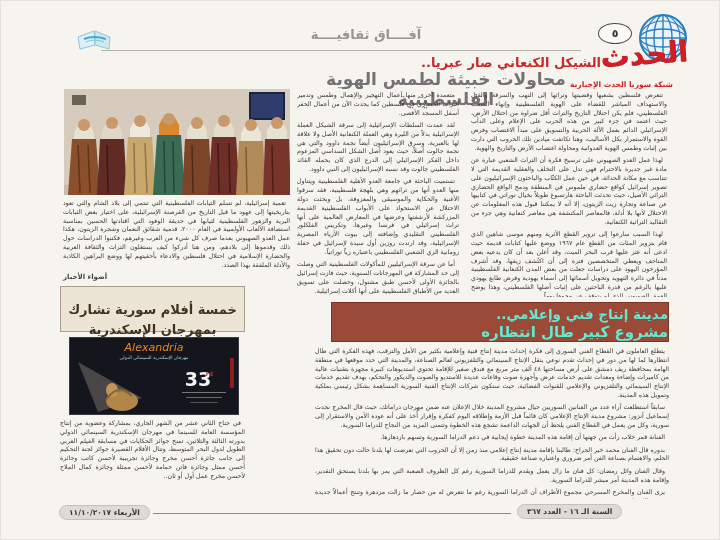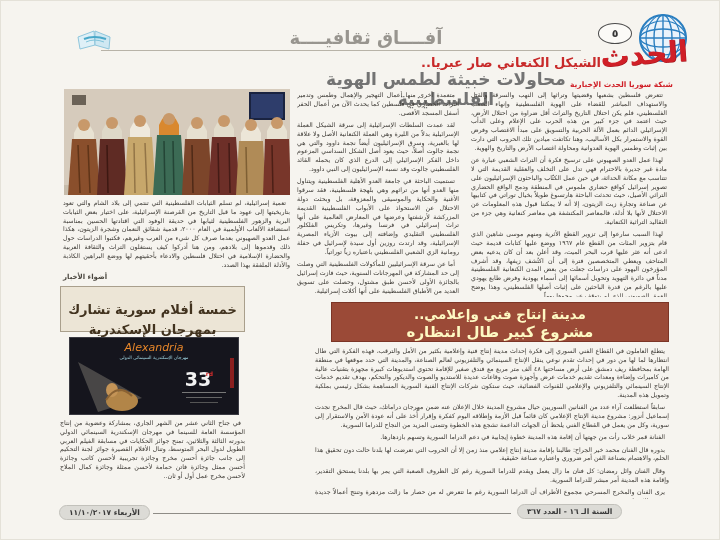--- a/index.html
+++ b/index.html
@@ -1,39 +1,39 @@
 <!DOCTYPE html>
 <html lang="ar" dir="rtl"><head>
 <meta charset="utf-8">
 <style>
   html,body{margin:0;padding:0;background:#ffffff;}
   .page{position:relative;width:720px;height:540px;background:#f6f4ef;
         font-family:"DejaVu Sans",sans-serif;direction:rtl;overflow:hidden;
         border:1px solid #e4e1d8;box-sizing:border-box;}
   .abs{position:absolute;}
   
-  .section-title{color:#98958f;font-size:18px;font-weight:bold;letter-spacing:1px;text-align:center;}
+  .section-title{color:#98958f;font-size:13px;font-weight:bold;letter-spacing:1px;text-align:center;}
   .header-rule{height:1px;background:#b8b3a8;}
   .page-oval{width:32px;height:19px;border:1.5px solid #4a4a4a;border-radius:50%;
              background:#fbfaf7;text-align:center;font-size:11px;font-weight:bold;color:#333;line-height:19px;}
   .logo-ar{color:#d01f27;font-size:29px;font-weight:bold;transform:rotate(-4deg);
            text-shadow:0.5px 0.5px 0 #a3131a;text-align:center;}
   .logo-sub{color:#d01f27;font-size:7.5px;font-weight:bold;text-align:center;}
   
   .kicker{color:#c82a2a;font-weight:bold;font-size:13px;text-align:right;}
   .headline{color:#737373;font-weight:bold;font-size:17px;text-align:center;letter-spacing:0.3px;}
   
   .body-text{font-size:6.3px;line-height:1.4;color:#3d3a35;text-align:justify;overflow:hidden;}
   .body-text p{margin:0 0 3.5px 0;text-indent:4px;}
   
   .films-box{background:#ece5d6;border:1px solid #a99f8c;text-align:center;color:#42331f;
              font-weight:bold;font-size:13px;line-height:1.5;box-sizing:border-box;padding-top:13px;}
   .news-label{font-size:7px;font-weight:bold;color:#4a463e;}
   
-  .city-box{background:#9b4a37;border:1px solid #7c3526;color:#fef9c3;text-align:center;
+  .city-box{background:#9b4a37;border:1px solid #7c3526;color:#5eead4;
             box-sizing:border-box;padding-top:3px;}
   .city-box .l1{font-size:13.5px;font-weight:bold;display:block;line-height:1.25;}
   .city-box .l2{font-size:15px;font-weight:bold;display:block;line-height:1.25;}
   
   .pill{background:#dcdbd6;border:1px solid #c2c1bb;border-radius:9px;font-size:7.5px;
         font-weight:bold;color:#3a3a3a;padding:2px 9px;white-space:nowrap;text-align:right;}
   .footer-rule{height:1px;background:#8e8c86;}
   .poster-frame{background:#15151d;border:1px solid #3a3a42;box-sizing:border-box;overflow:hidden;}
 </style>
 </head>

